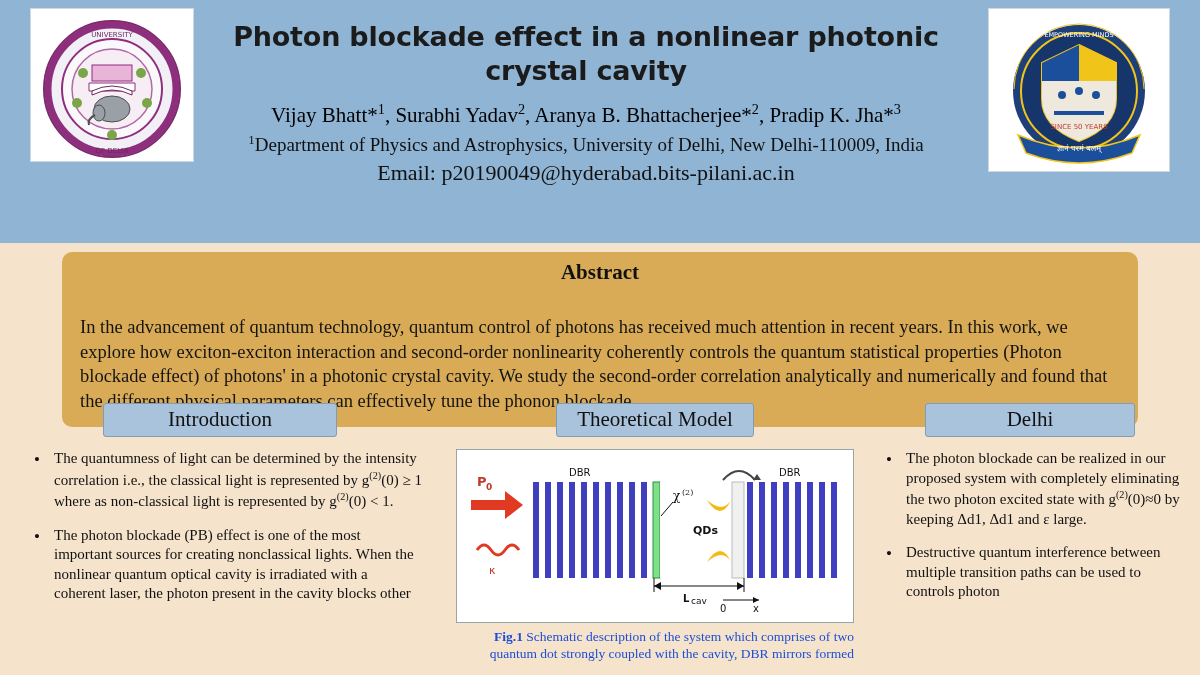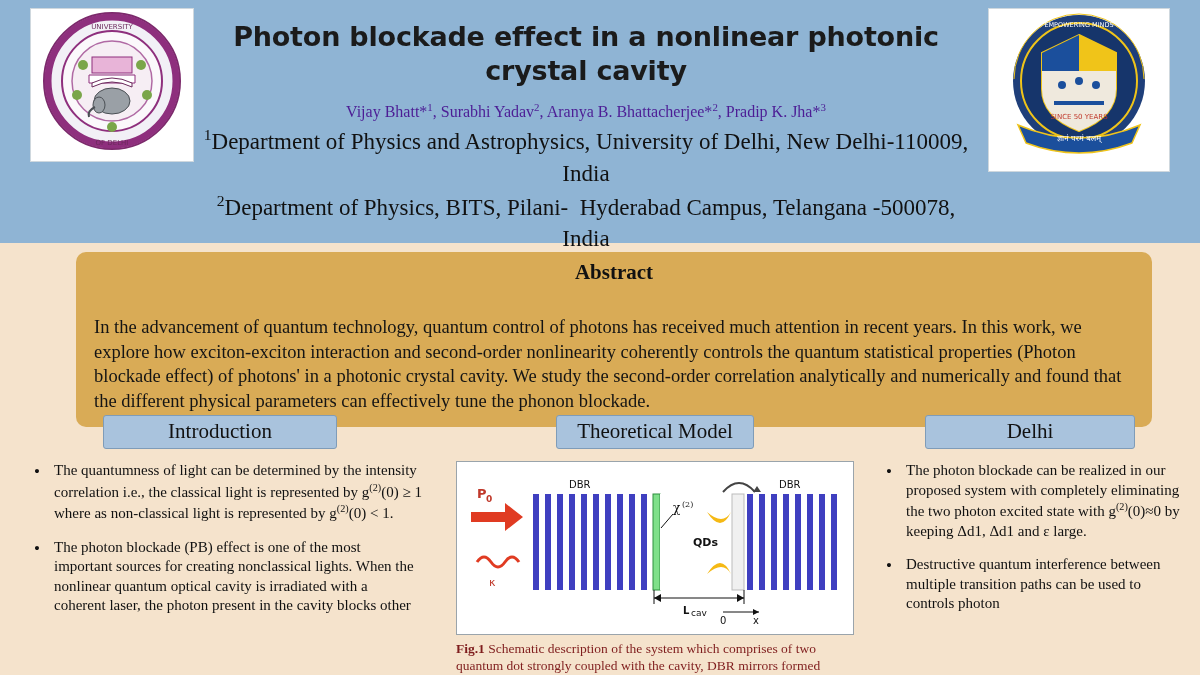--- a/index.html
+++ b/index.html
@@ -30,21 +30,21 @@
     box-sizing: border-box;
   }
   .logo-box {
     width: 162px;
     height: 152px;
     margin: 8px 0 0 30px;
     background: #ffffff;
     border: 1px solid #cfd8de;
     flex: 0 0 auto;
     display: flex;
-    align-items: flex-start;
+    align-items: flex-end;
     justify-content: center;
     overflow: hidden;
   }
   .logo-box.right {
     margin: 8px 30px 0 0;
     width: 180px;
     height: 162px;
   }
   .header-center {
     flex: 1 1 auto;
@@ -54,41 +54,41 @@
   .poster-title {
     font-family: "DejaVu Sans", sans-serif;
     font-size: 27px;
     font-weight: bold;
     color: #1b1b1b;
     line-height: 1.25;
     margin: 0 0 12px 0;
     letter-spacing: -0.2px;
   }
   .authors {
-    font-size: 16px;
-    color: #4c1d95;
+    font-size: 21px;
+    color: #000000;
     margin: 0 0 2px 0;
     line-height: 1.35;
   }
   .affil {
-    font-size: 23px;
+    font-size: 19px;
     color: #111;
     line-height: 1.38;
   }
   .email {
     font-size: 22px;
     color: #111;
     line-height: 1.4;
   }
   sup { font-size: 0.68em; vertical-align: super; }
 
   
   .abstract-box {
     position: absolute;
-    left: 76px;
+    left: 62px;
     top: 252px;
     width: 1076px;
     background: #d9ab56;
     border-radius: 10px;
     padding: 8px 18px 14px 18px;
     box-sizing: border-box;
   }
   .abstract-title {
     text-align: center;
     font-size: 21px;
@@ -100,21 +100,21 @@
     font-size: 18.5px;
     color: #141414;
     line-height: 1.33;
     text-align: left;
     margin-top: 30px;
   }
 
   
   .columns {
     position: absolute;
-    top: 415px;
+    top: 403px;
     left: 0;
     width: 1200px;
     height: 260px;
     display: flex;
   }
   .col {
     box-sizing: border-box;
   }
   .col-left { width: 440px; padding: 0 18px 0 18px; }
   .col-mid { width: 430px; padding: 0 8px; }
@@ -159,25 +159,26 @@
     width: 398px;
     margin: 0 auto;
     background: #ffffff;
     border: 1px solid #9aa4ab;
     padding: 4px;
     box-sizing: border-box;
   }
   .fig-caption {
     font-size: 13.5px;
     line-height: 1.25;
-    color: #7f1d1d;
+    color: #1d4ed8;
     margin-top: 6px;
     width: 398px;
     margin-left: auto;
     margin-right: auto;
+    text-align: right;
   }
   .fig-caption b { font-weight: bold; }
   .sup { vertical-align: super; font-size: 0.68em; }
 </style>
 </head>
 <body>
 
 <div class="poster">
 
   <div class="header">
@@ -207,23 +208,20 @@
     </div>
 
     <div class="header-center">
       <div class="poster-title">Photon blockade effect in a nonlinear photonic crystal cavity</div>
       <div class="authors">
         Vijay Bhatt*<sup>1</sup>, Surabhi Yadav<sup>2</sup>, Aranya B. Bhattacherjee*<sup>2</sup>, Pradip K. Jha*<sup>3</sup>
       </div>
       <div class="affil">
         <sup>1</sup>Department of Physics and Astrophysics, University of Delhi, New Delhi-110009, India
       </div>
-      <div class="affil">
-        <sup>2</sup>Department of Physics, BITS, Pilani-&nbsp; Hyderabad Campus, Telangana -500078, India
-      </div>
       <div class="email">Email: p20190049@hyderabad.bits-pilani.ac.in</div>
     </div>
 
     <div class="logo-box right">
       <svg width="170" height="152" viewBox="0 0 170 152">
         <ellipse cx="85" cy="72" rx="66" ry="66" fill="#1f3f7a"></ellipse>
         <ellipse cx="85" cy="72" rx="58" ry="58" fill="#16356b" stroke="#f0c419" stroke-width="2"></ellipse>
         <path d="M85 26 L122 44 V80 Q122 108 85 122 Q48 108 48 80 V44 Z" fill="#c0392b" stroke="#f0c419" stroke-width="2"></path>
         <path d="M85 26 L122 44 V62 H85 Z" fill="#f0c419"></path>
         <path d="M48 44 L85 26 V62 H48 Z" fill="#1b4f9c"></path>

